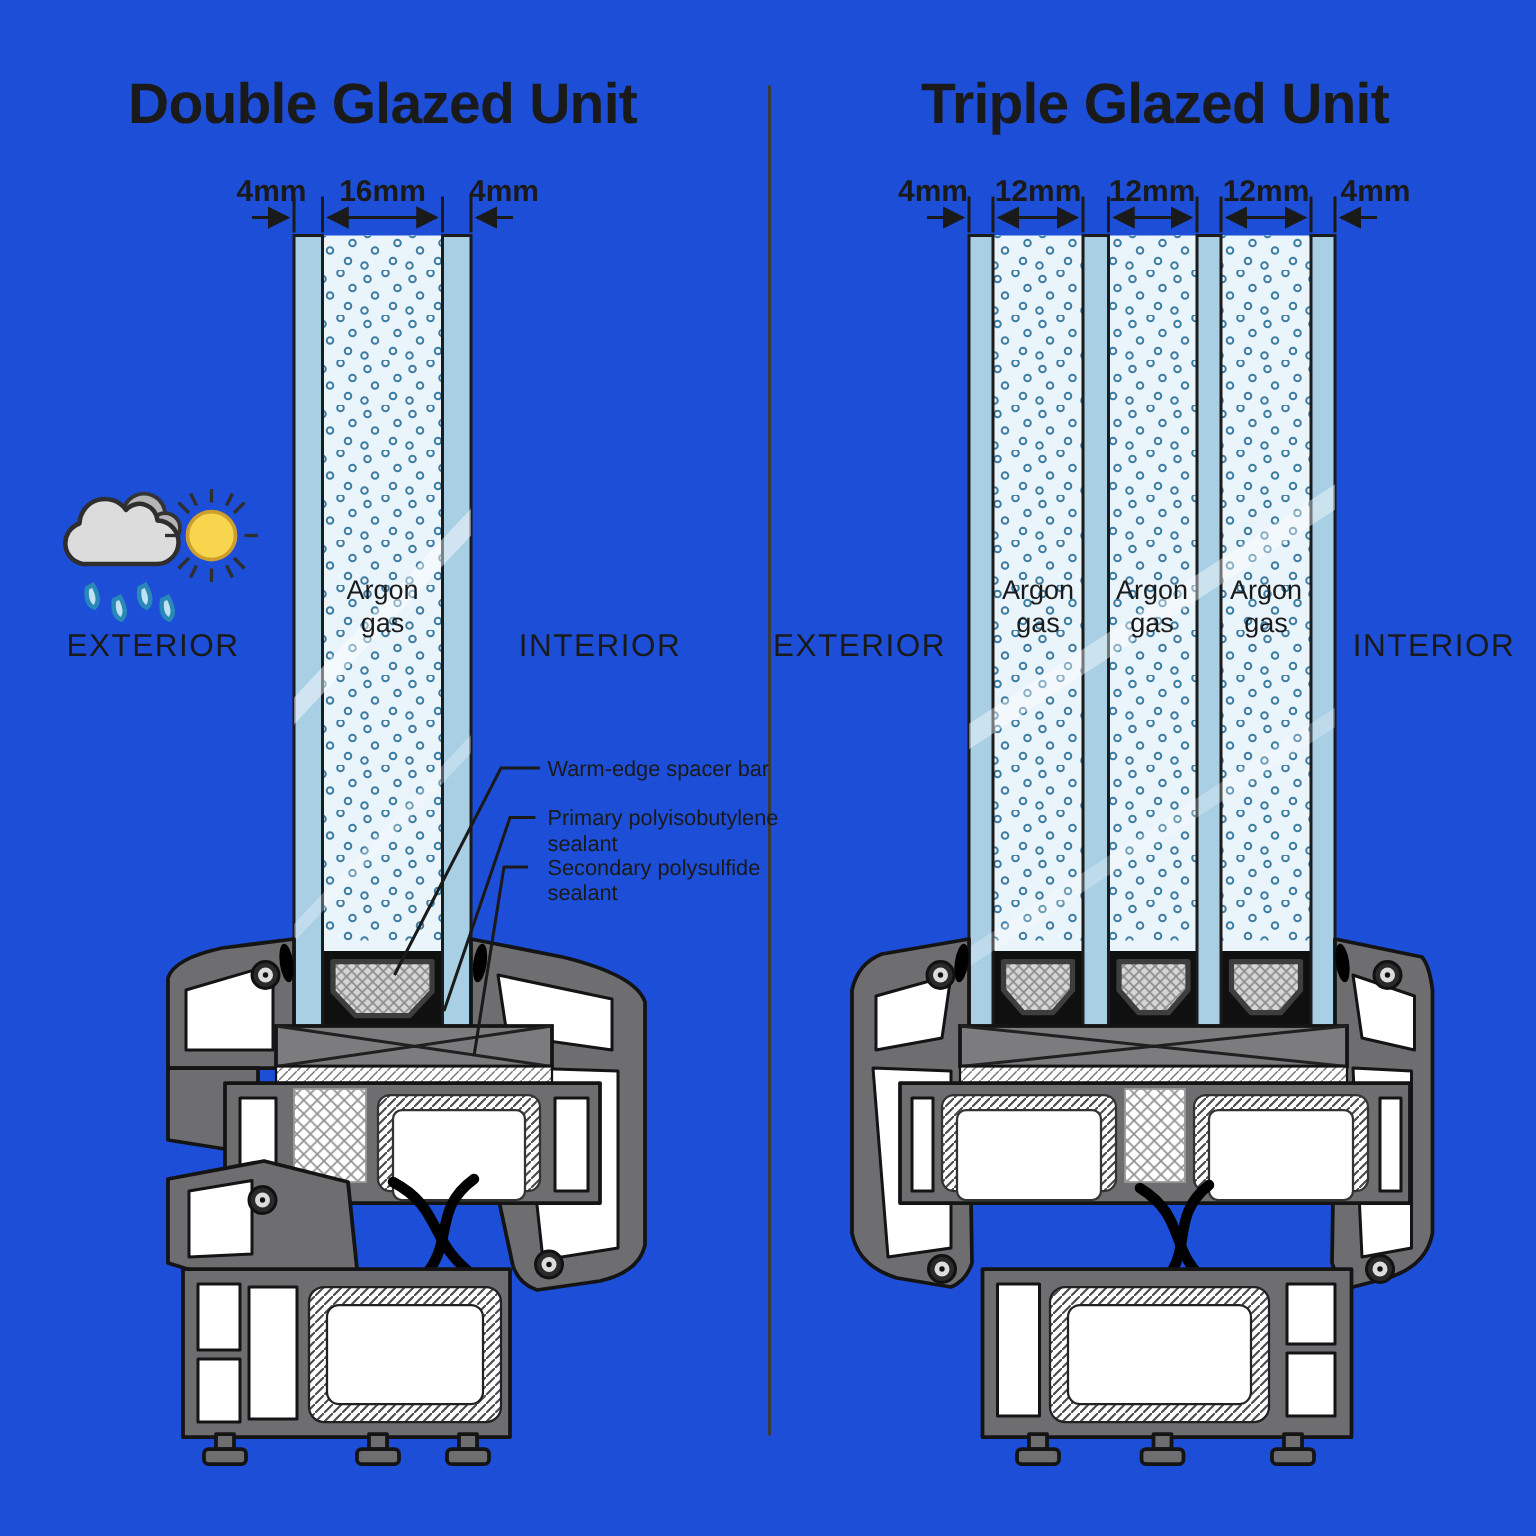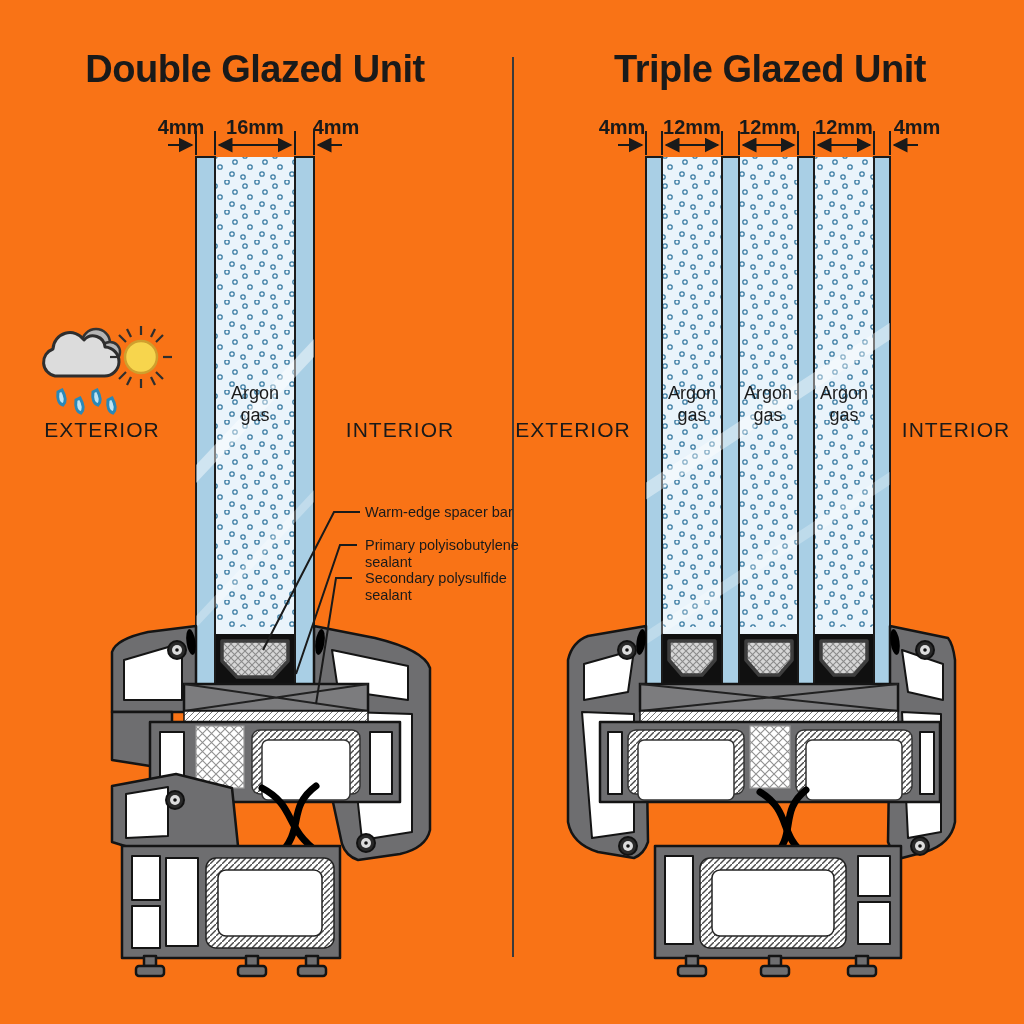--- a/index.html
+++ b/index.html
@@ -1,16 +1,16 @@
 <!DOCTYPE html>
 <html><head>
 <meta charset="utf-8">
 <style>
   html,body{margin:0;padding:0;background:#ffffff;}
-  .canvas{position:relative;width:1024px;height:1024px;background:#f97316;overflow:hidden;
+  .canvas{position:relative;width:1024px;height:1024px;background:#1d4ed8;overflow:hidden;
           font-family:"Liberation Sans", sans-serif;}
   svg{position:absolute;left:0;top:0;}
   text{fill:#1a1a1a;}
   .title{font-size:38px;font-weight:bold;letter-spacing:-0.5px;}
   .dim{font-size:20px;font-weight:bold;}
   .zone{font-size:21px;letter-spacing:1px;}
   .argon{font-size:18px;}
   .callout{font-size:14.5px;}
   .outline{stroke:#141414;stroke-width:2.5;stroke-linejoin:round;}
   .chamber{fill:#ffffff;stroke:#141414;stroke-width:2;stroke-linejoin:round;}

